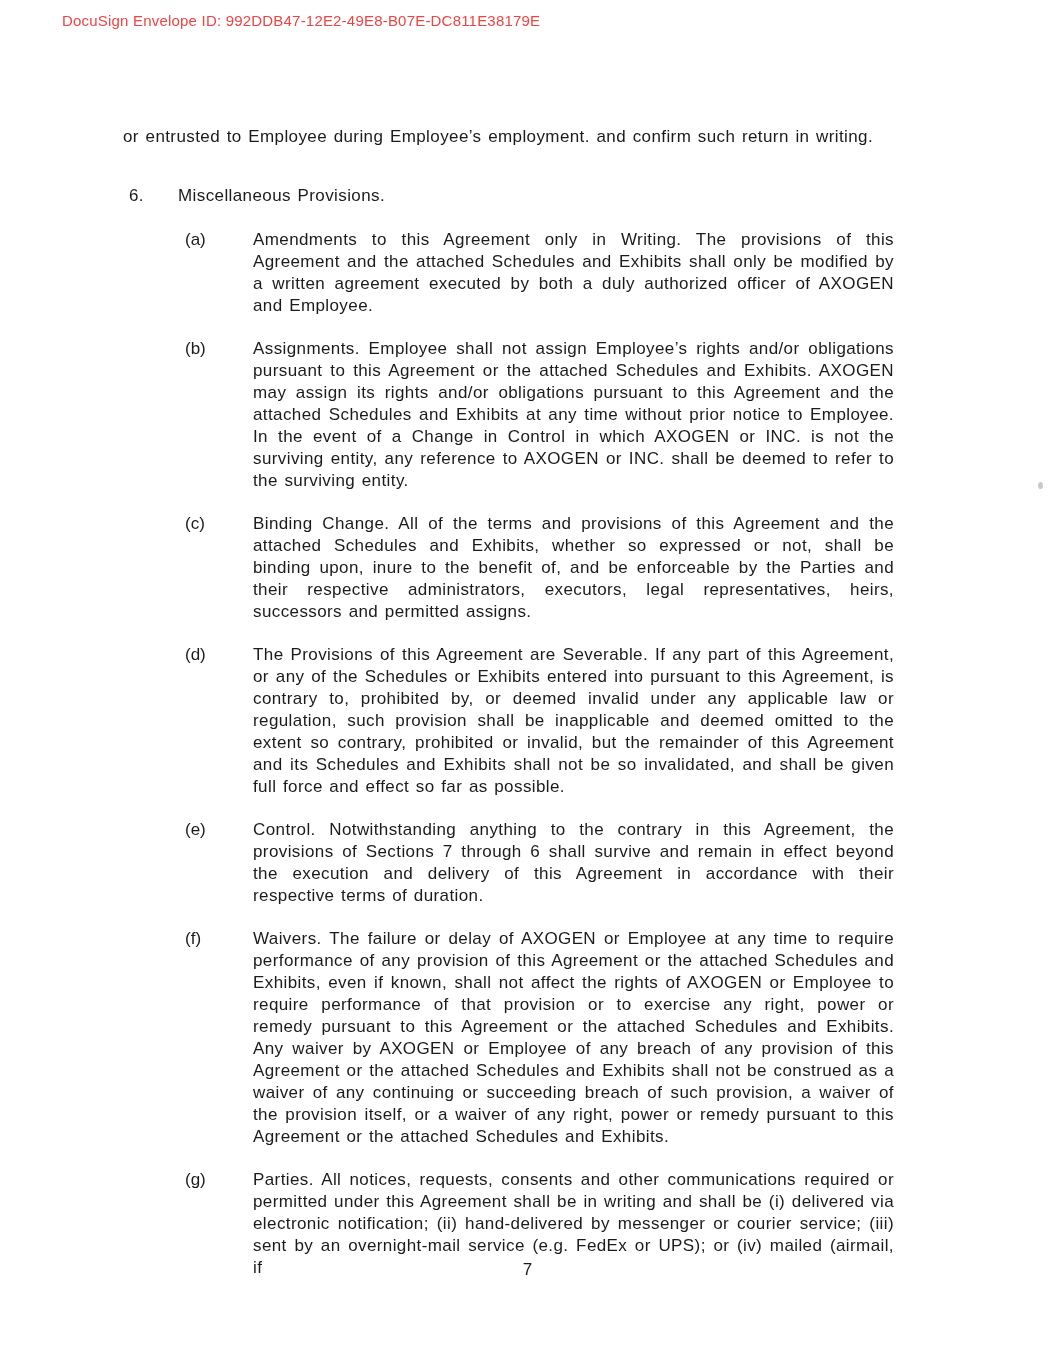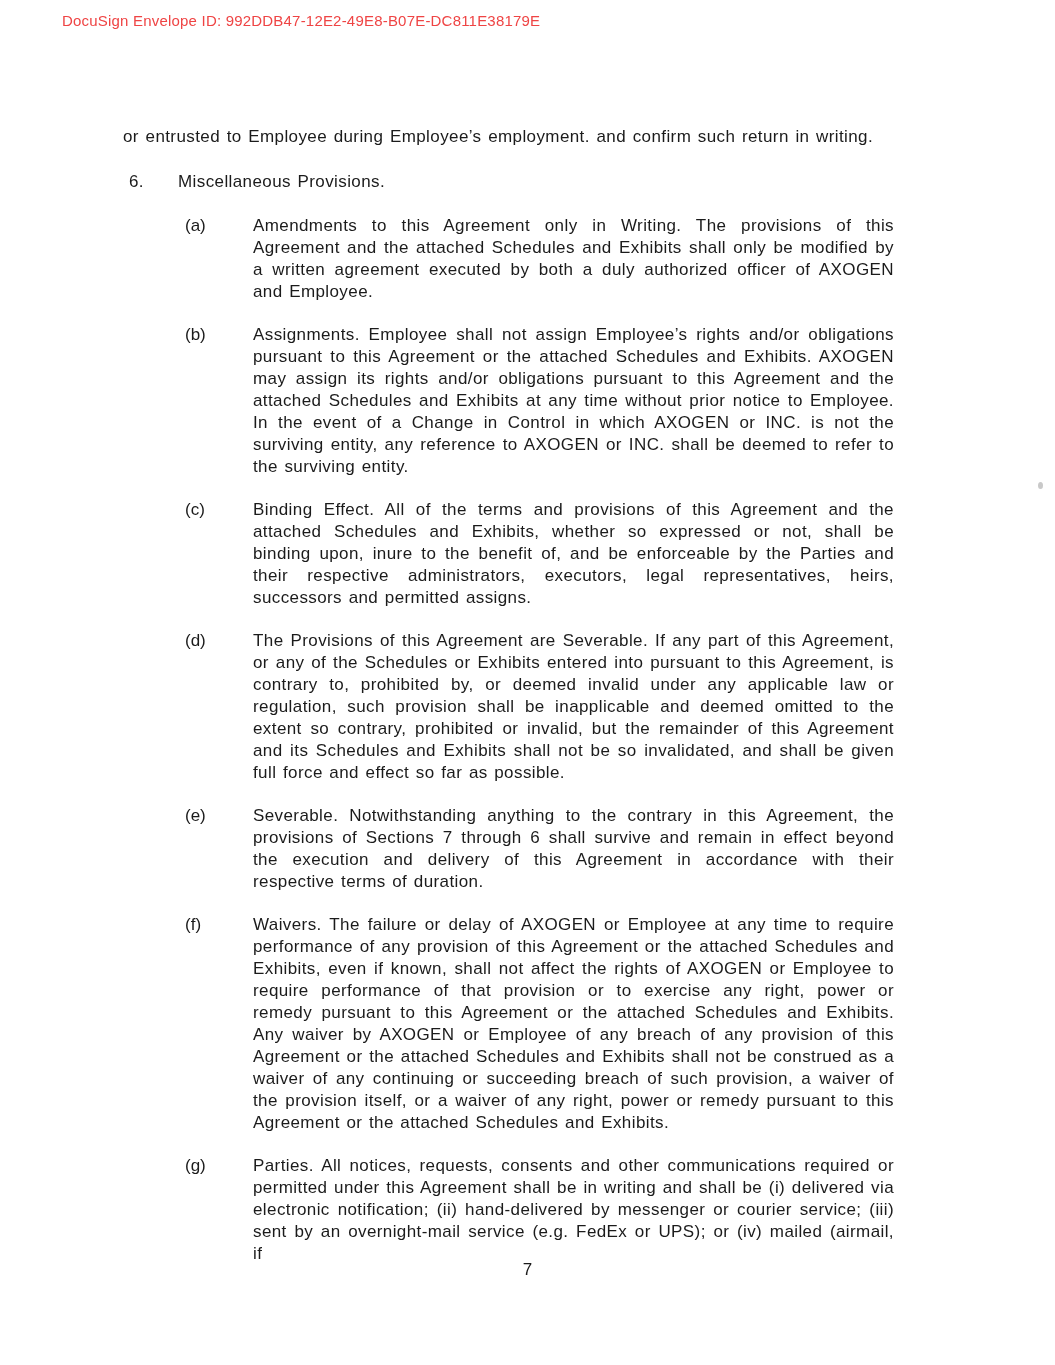--- a/index.html
+++ b/index.html
@@ -26,21 +26,21 @@
     position: absolute;
     left: 123px;
     top: 126px;
     width: 787px;
     font-size: 17px;
     line-height: 22px;
     letter-spacing: 0.4px;
     word-spacing: 1.5px;
   }
   .intro {
-    margin: 0 0 23px 0;
+    margin: 0 0 37px 0;
   }
   .section-heading {
     margin: 0 0 22px 0;
     position: relative;
     padding-left: 55px;
   }
   .sec-num {
     position: absolute;
     left: 6px;
     top: 0;
@@ -105,31 +105,31 @@
       <p class="item-text"><span class="u">Amendments to this Agreement only in Writing</span><span>. The provisions of this Agreement and the attached Schedules and Exhibits shall only be modified by a written agreement executed by both a duly authorized officer of AXOGEN and Employee.</span></p>
     </div>
 
     <div class="item">
       <span class="item-label">(b)</span>
       <p class="item-text"><span class="u">Assignments</span><span>. Employee shall not assign Employee’s rights and/or obligations pursuant to this Agreement or the attached Schedules and Exhibits. AXOGEN may assign its rights and/or obligations pursuant to this Agreement and the attached Schedules and Exhibits at any time without prior notice to Employee. In the event of a Change in Control in which AXOGEN or INC. is not the surviving entity, any reference to AXOGEN or INC. shall be deemed to refer to the surviving entity.</span></p>
     </div>
 
     <div class="item">
       <span class="item-label">(c)</span>
-      <p class="item-text"><span class="u">Binding Effect</span><span>. All of the terms and provisions of this Agreement and the attached Schedules and Exhibits, whether so expressed or not, shall be binding upon, inure to the benefit of, and be enforceable by the Parties and their respective administrators, executors, legal representatives, heirs, successors and permitted assigns.</span></p>
+      <p class="item-text"><span class="u">Binding Change</span><span>. All of the terms and provisions of this Agreement and the attached Schedules and Exhibits, whether so expressed or not, shall be binding upon, inure to the benefit of, and be enforceable by the Parties and their respective administrators, executors, legal representatives, heirs, successors and permitted assigns.</span></p>
     </div>
 
     <div class="item">
       <span class="item-label">(d)</span>
       <p class="item-text"><span class="u">The Provisions of this Agreement are Severable</span><span>. If any part of this Agreement, or any of the Schedules or Exhibits entered into pursuant to this Agreement, is contrary to, prohibited by, or deemed invalid under any applicable law or regulation, such provision shall be inapplicable and deemed omitted to the extent so contrary, prohibited or invalid, but the remainder of this Agreement and its Schedules and Exhibits shall not be so invalidated, and shall be given full force and effect so far as possible.</span></p>
     </div>
 
     <div class="item">
       <span class="item-label">(e)</span>
-      <p class="item-text"><span class="u">Severable</span><span>. Notwithstanding anything to the contrary in this Agreement, the provisions of Sections 7 through 6 shall survive and remain in effect beyond the execution and delivery of this Agreement in accordance with their respective terms of duration.</span></p>
+      <p class="item-text"><span class="u">Control</span><span>. Notwithstanding anything to the contrary in this Agreement, the provisions of Sections 7 through 6 shall survive and remain in effect beyond the execution and delivery of this Agreement in accordance with their respective terms of duration.</span></p>
     </div>
 
     <div class="item">
       <span class="item-label">(f)</span>
       <p class="item-text"><span class="u">Waivers</span><span>. The failure or delay of AXOGEN or Employee at any time to require performance of any provision of this Agreement or the attached Schedules and Exhibits, even if known, shall not affect the rights of AXOGEN or Employee to require performance of that provision or to exercise any right, power or remedy pursuant to this Agreement or the attached Schedules and Exhibits. Any waiver by AXOGEN or Employee of any breach of any provision of this Agreement or the attached Schedules and Exhibits shall not be construed as a waiver of any continuing or succeeding breach of such provision, a waiver of the provision itself, or a waiver of any right, power or remedy pursuant to this Agreement or the attached Schedules and Exhibits.</span></p>
     </div>
 
     <div class="item">
       <span class="item-label">(g)</span>
       <p class="item-text"><span class="u">Parties</span><span>. All notices, requests, consents and other communications required or permitted under this Agreement shall be in writing and shall be (i) delivered via electronic notification; (ii) hand-delivered by messenger or courier service; (iii) sent by an overnight-mail service (e.g. FedEx or UPS); or (iv) mailed (airmail, if</span></p>

